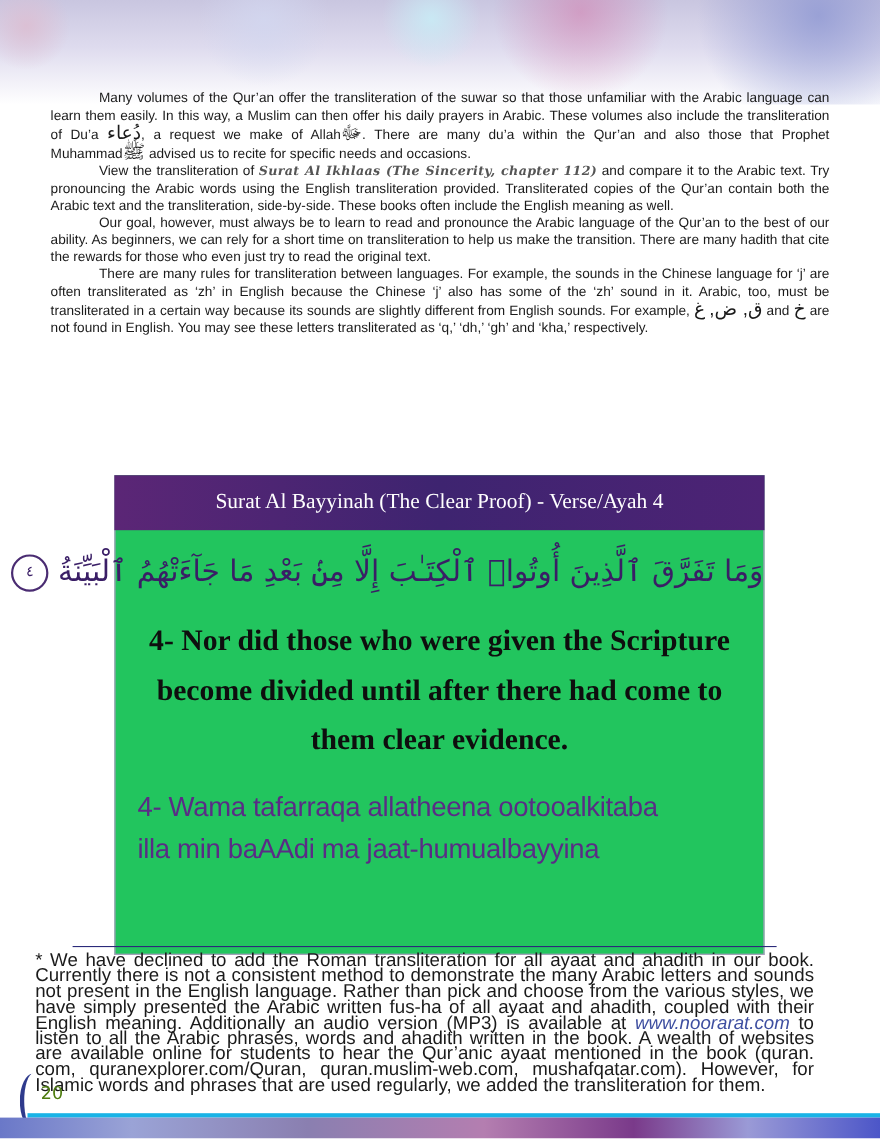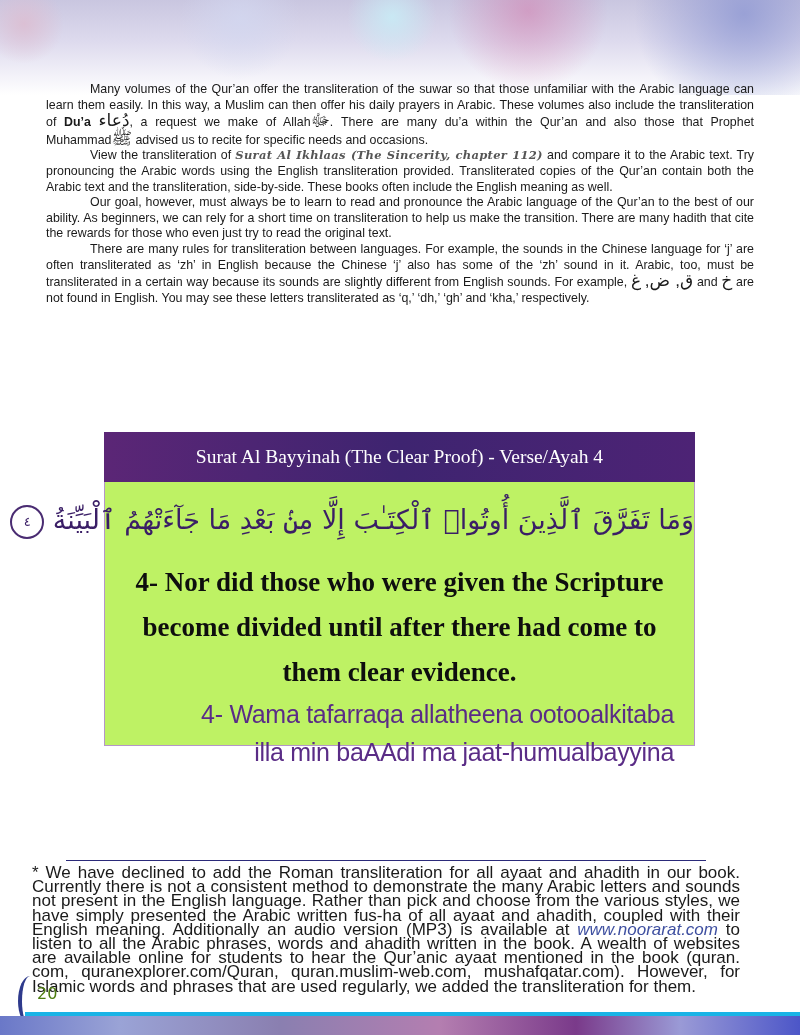--- a/index.html
+++ b/index.html
@@ -17,35 +17,35 @@
       radial-gradient(circle at 49% 18%, rgba(200,235,245,0.9) 0, rgba(200,235,245,0) 45px),
       radial-gradient(circle at 66% 12%, rgba(210,120,170,0.55) 0, rgba(210,120,170,0) 80px),
       radial-gradient(circle at 93% 15%, rgba(140,150,210,0.8) 0, rgba(140,150,210,0) 110px),
       linear-gradient(180deg, #c9c6e0 0%, #dedbee 45%, #ffffff 100%);
   }
   .content {
     position: absolute; left: 46px; top: 82px; width: 708px;
     font-size: 12.4px; line-height: 15.6px; text-align: justify;
   }
   .content p { margin: 0; text-indent: 44px; }
-  .content b { font-weight: bold; }
+  .content b { font-weight: normal; }
   .surah-ref {
     font-family: "DejaVu Serif", serif; font-style: italic;
     color: #555; font-size: 11.5px; letter-spacing: 0.3px; font-weight: bold;
   }
   .arabic-inline { font-family: Liberation Sans, sans-serif; font-size: 17px; }
   .section-heading {
     margin: 26px 0 16px 0; color: #2b2a7a; font-weight: bold; font-size: 14px;
     text-indent: 0 !important;
   }
 
   .verse-box {
-    position: absolute; left: 104px; top: 432px; width: 591px; height: 314px;
+    position: absolute; left: 104px; top: 432px; width: 591px; height: 436px;
     border: 1px solid #b596c8; border-top: none; box-sizing: border-box;
-    background: #bef264;
+    background: #22c55e;
   }
   .verse-header {
     height: 50px; margin: 0 -1px;
     background: linear-gradient(90deg, #5b2676 0%, #3e2470 50%, #4d2375 100%);
     color: #ffffff; font-family: "Liberation Serif", "DejaVu Serif", serif;
     font-size: 19.5px; text-align: center; line-height: 50px;
   }
   .verse-arabic {
     margin-top: 14px; text-align: center; direction: rtl;
     font-family: "DejaVu Sans", sans-serif; font-size: 27px; color: #3a1e66;
@@ -55,21 +55,21 @@
     display: inline-block; width: 30px; height: 30px; border-radius: 50%;
     border: 2px solid #4a2c72; font-size: 13px; line-height: 30px;
     text-align: center; vertical-align: middle; margin-left: 6px; color: #3a1e66;
   }
   .verse-english {
     margin-top: 16px; text-align: center;
     font-family: "Liberation Serif", "DejaVu Serif", serif; font-weight: bold;
     font-size: 27px; line-height: 45px; color: #0e0e0e; padding: 0 10px;
   }
   .verse-translit {
-    margin-top: 0; text-align: right;
+    margin-top: 20px; text-align: left;
     font-family: "Liberation Sans", "DejaVu Sans", sans-serif;
     font-size: 25px; line-height: 38px; color: #5a2c86; padding: 0 20px;
     letter-spacing: -0.3px;
   }
 
   .footnote-rule {
     position: absolute; left: 66px; top: 860px; width: 640px; height: 0;
     border-top: 1.5px solid #2b2a7a;
   }
   .footnote {

